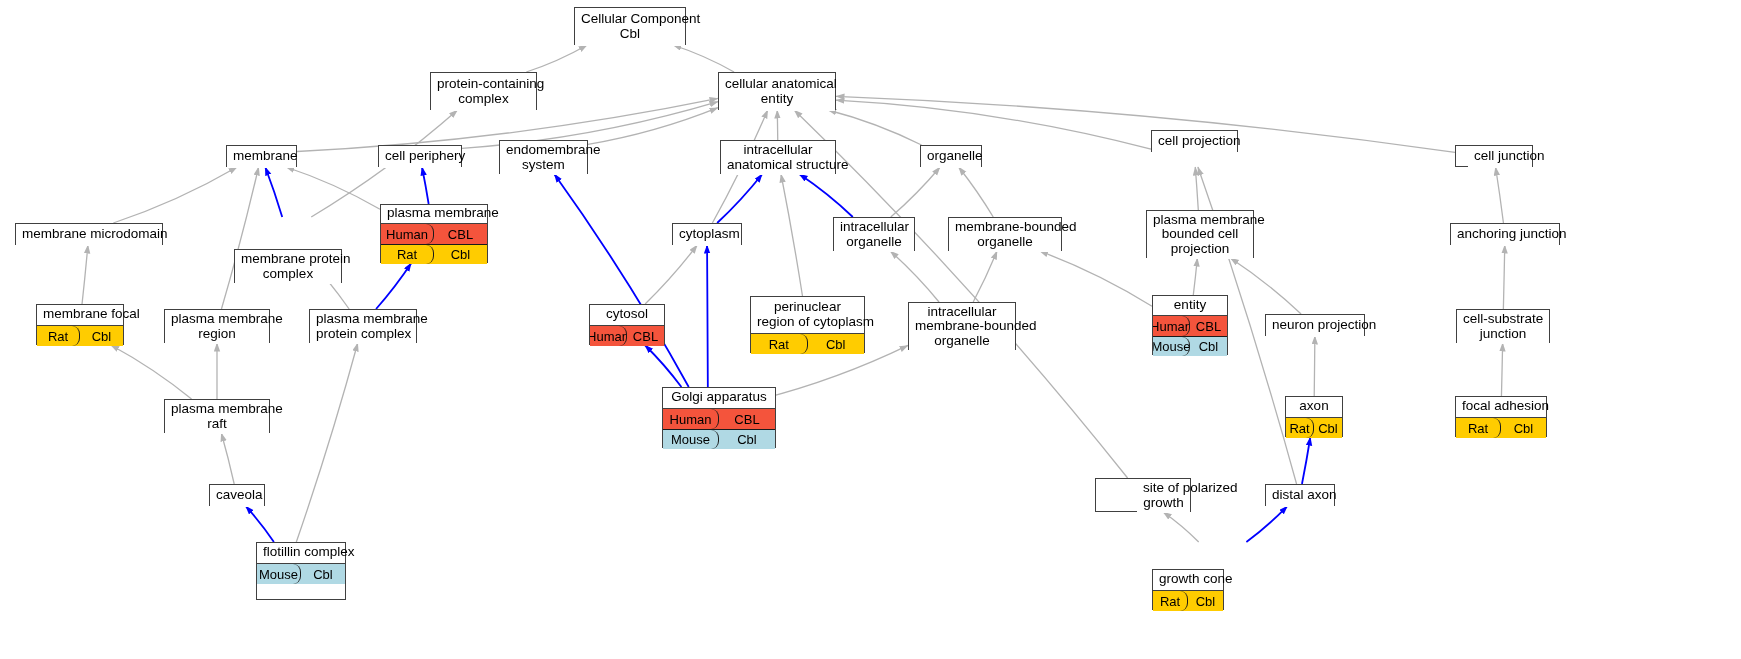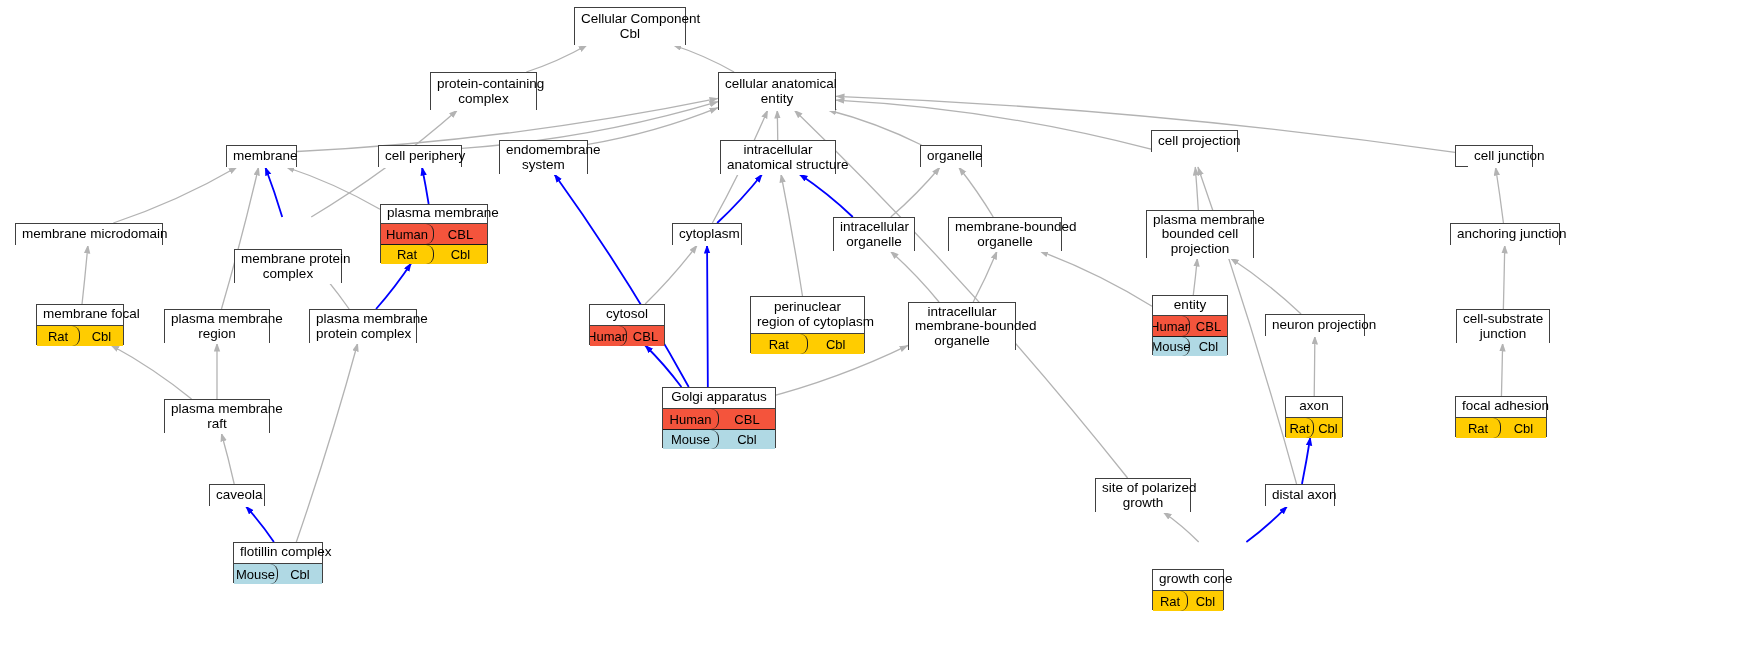--- a/index.html
+++ b/index.html
@@ -363,31 +363,31 @@
             <div class="cell left">Rat</div>
             <div class="cell right">Cbl</div>
           </div>
         </div>
       </div>
       <div class="node" style="left: 209px; top: 484px; width: 56px; height: 22px;">
         <div class="title" style="height: 22px;">
           <span>caveola</span>
         </div>
       </div>
-      <div class="node" style="left: 1095px; top: 478px; width: 96px; height: 34px;">
+      <div class="node" style="left: 1095px; top: 478px; width: 96px; height: 34px; padding-left: 41px;">
         <div class="title" style="height: 34px;">
           <span>site of polarized<br>growth</span>
         </div>
       </div>
       <div class="node" style="left: 1265px; top: 484px; width: 70px; height: 22px;">
         <div class="title" style="height: 22px;">
           <span>distal axon</span>
         </div>
       </div>
-      <div class="node has-table" style="left: 233px; top: 542px; width: 90px; height: 41px;">
+      <div class="node has-table" style="left: 256px; top: 542px; width: 90px; height: 58px;">
         <div class="title" style="height: 21px;">
           <span>flotillin complex</span>
         </div>
         <div class="annot-table">
           <div class="annot-row" style="background: rgb(176, 217, 228);">
             <div class="cell left">Mouse</div>
             <div class="cell right">Cbl</div>
           </div>
         </div>
       </div>

